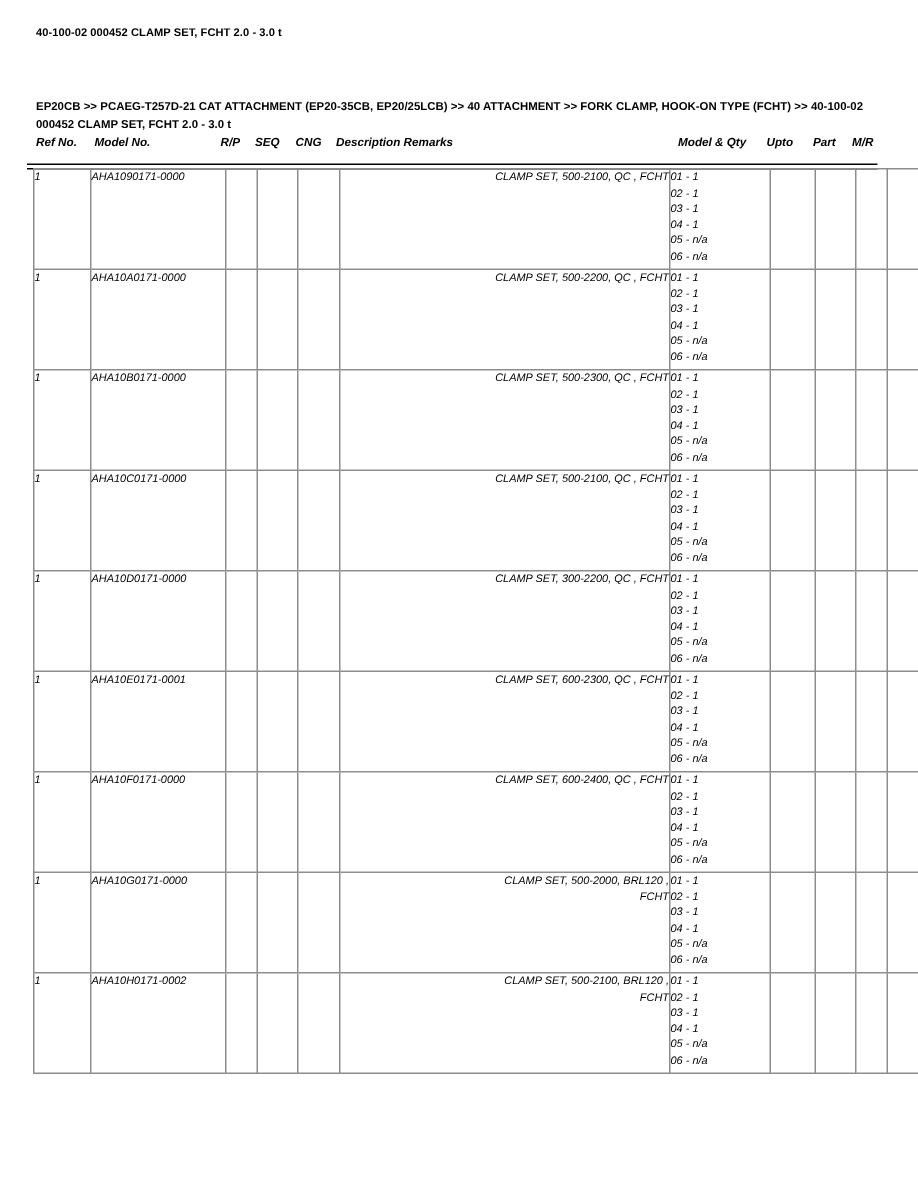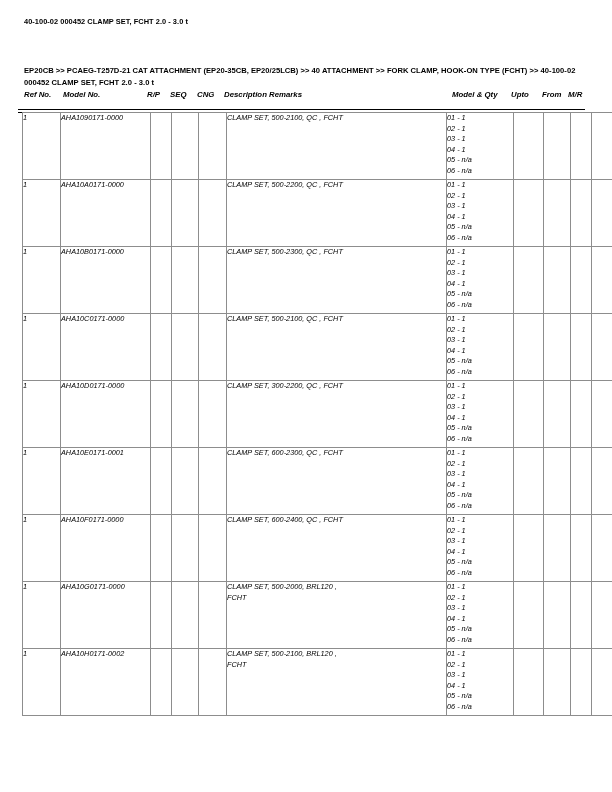--- a/index.html
+++ b/index.html
@@ -102,21 +102,21 @@
   td.c-seq    { width: 26px; }
   td.c-cng    { width: 27px; }
   td.c-desc   { width: 219px; padding-left: 5px; padding-top: 4px; }
   td.c-model  { width: 66px;  padding-left: 5px; padding-top: 4px; margin-left: 32px; }
   td.c-from   { width: 29px; }
   td.c-upto   { width: 26px; }
   td.c-mr     { width: 20px; }
   td.c-extra  { width: 22px; }
 
   .model-line { display: block; white-space: nowrap; }
-  .desc-text  { display: block; }
+  .desc-text  { display: block; text-align: right; }
 </style>
 </head>
 <body>
 
 <div class="page">
 
   <div class="doc-title">40-100-02 000452 CLAMP SET, FCHT 2.0 - 3.0 t</div>
 
   <div class="breadcrumb">EP20CB &gt;&gt; PCAEG-T257D-21 CAT ATTACHMENT (EP20-35CB, EP20/25LCB) &gt;&gt; 40 ATTACHMENT &gt;&gt; FORK CLAMP, HOOK-ON TYPE (FCHT) &gt;&gt; 40-100-02 000452 CLAMP SET, FCHT 2.0 - 3.0 t</div>
 
@@ -124,21 +124,21 @@
 
     <div class="col-head-row">
       <div class="col-head" style="left:24px">Ref No.</div>
       <div class="col-head" style="left:63px">Model No.</div>
       <div class="col-head" style="left:147px">R/P</div>
       <div class="col-head" style="left:170px">SEQ</div>
       <div class="col-head" style="left:197px">CNG</div>
       <div class="col-head" style="left:224px">Description Remarks</div>
       <div class="col-head" style="left:452px">Model &amp; Qty</div>
       <div class="col-head" style="left:511px">Upto</div>
-      <div class="col-head" style="left:542px">From</div>
+      <div class="col-head" style="left:542px">Part</div>
       <div class="col-head" style="left:568px">M/R</div>
     </div>
 
     <div class="head-rule"></div>
     <div class="head-rule2"></div>
 
     <table class="parts">
       <tbody id="parts-body">
           <tr>
             <td class="c-ref">1</td>

